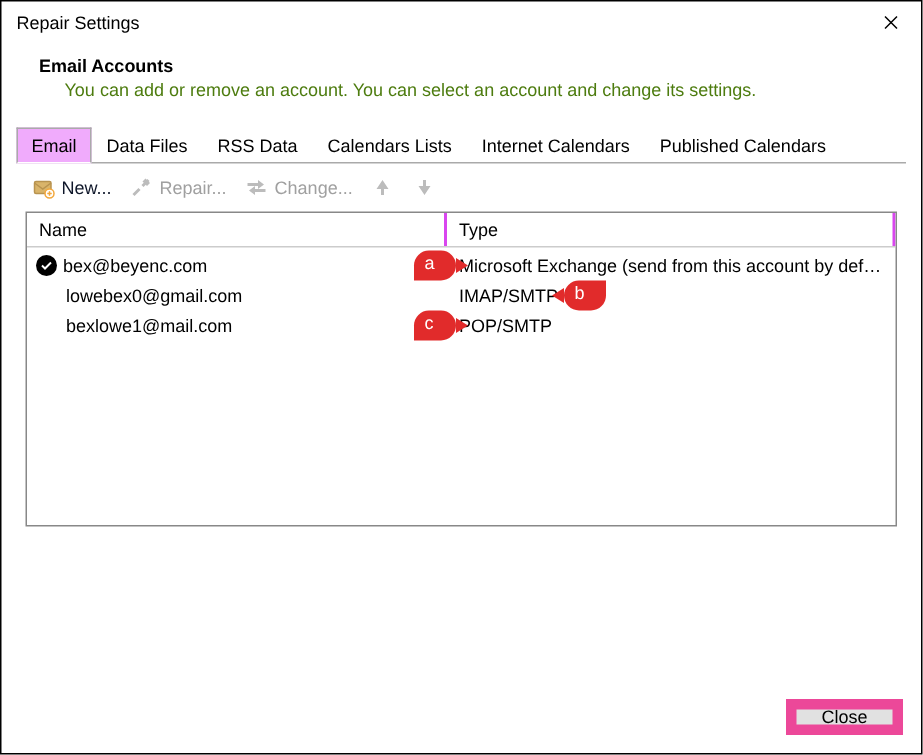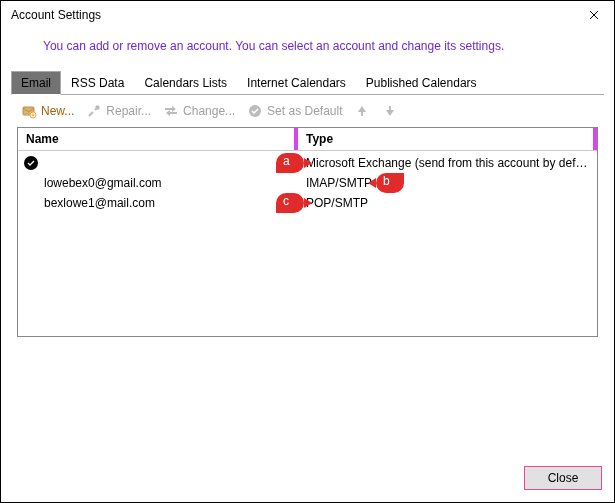--- a/index.html
+++ b/index.html
@@ -6,73 +6,75 @@
   html, body { margin:0; padding:0; }
   body { width:615px; height:503px; border:1px solid #000; background:#fff; position:relative; overflow:hidden; }
 
   .titlebar { display:flex; align-items:center; justify-content:space-between; height:28px; padding:0 0 0 10px; font-size:12px; }
   .titlebar .title { color:#000; }
   .titlebar .close { width:40px; height:28px; display:flex; align-items:center; justify-content:center; cursor:default; }
   .titlebar .close svg { width:10px; height:10px; }
 
   .header { padding:8px 25px 18px 25px; }
   .header .h1 { font-weight:bold; font-size:12px; color:#000; }
-  .header .sub { font-size:12px; color:#6d28d9; padding-left:17px; padding-top:2px; }
+  .header .sub { font-size:12px; color:#4d7c0f; padding-left:17px; padding-top:2px; }
 
   .tabs { display:flex; font-size:12px; margin:0 10px; position:relative; }
   .tabs::after { content:""; position:absolute; left:0; right:0; bottom:0; height:1px; background:#aaa; z-index:0; }
   .tab { padding:4px 9px; border:1px solid transparent; cursor:default; position:relative; z-index:1; color:#000; }
-  .tab.active { border:1px solid #aaa; border-bottom:1px solid #fff; background:#737373; }
+  .tab.active { border:1px solid #aaa; border-bottom:1px solid #fff; background:#f0abfc; }
 
   .toolbar { display:flex; align-items:center; gap:4px; padding:6px 10px 6px 16px; font-size:12px; }
   .tool { display:flex; align-items:center; gap:4px; padding:2px 4px; cursor:default; }
-  .tool .lbl { color:#a16207; }
+  .tool .lbl { color:#0f172a; }
   .tool.disabled .lbl { color:#a0a0a0;text-align:right; }
   .ico { width:16px; height:16px; display:inline-flex; align-items:center; justify-content:center; }
   .ico svg { width:16px; height:16px; }
 
   .list-wrap { margin:0 16px; border:1px solid #888; height:210px; background:#fff; overflow:hidden; }
   .list-head { display:flex; font-size:12px; border-bottom:1px solid #ccc; }
-  .list-head .col { padding:4px 8px; border-right:4px solid #d946ef;font-weight:bold; }
+  .list-head .col { padding:4px 8px; border-right:2px solid #d946ef; }
   .col-name { width:280px; }
   .col-type { flex:1; }
   .row { display:flex; font-size:12px; align-items:center; height:20px; position:relative; }
   .row .cell-name { width:280px; padding-left:6px; display:flex; align-items:center; gap:4px; }
   .row .cell-type { flex:1; padding-left:8px; white-space:nowrap; overflow:hidden; text-overflow:ellipsis; }
   .row .indent { width:16px; display:inline-block; }
   .checkico { width:14px; height:14px; border-radius:50%; background:#000; display:inline-flex; align-items:center; justify-content:center; }
   .checkico svg { width:8px; height:8px; }
 
   .callout { position:absolute; width:28px; height:20px; background:#e12b2b; border-radius:10px 0 10px 10px; }
   .callout::after { content:attr(data-letter); position:absolute; left:7px; top:1px; color:#fff; font-size:12px; font-weight:500; }
   .callout.tail-right { border-radius:10px 10px 10px 0; }
   .callout.tail-right::before { content:""; position:absolute; right:-8px; top:5px; width:0;height:0; border-left:8px solid #e12b2b; border-top:5px solid transparent; border-bottom:5px solid transparent; }
   .callout.tail-left::before { content:""; position:absolute; left:-8px; top:5px; width:0;height:0; border-right:8px solid #e12b2b; border-top:5px solid transparent; border-bottom:5px solid transparent; }
 
   .footer { position:absolute; right:12px; bottom:12px; }
-  .btn { min-width:78px; height:24px; font-size:12px; background:#e1e1e1; border:1px solid #ec4899; cursor:default; display:flex; align-items:center; justify-content:center; }
+  .btn { min-width:78px; height:24px; font-size:12px; background:#e1e1e1; border:7px solid #ec4899; cursor:default; display:flex; align-items:center; justify-content:center; }
 </style>
 </head>
 <body>
 
 <div class="titlebar">
-  <span class="title">Account Settings</span>
+  <span class="title">Repair Settings</span>
   <div class="close">
     <svg viewBox="0 0 10 10">
         <path d="M1 1 L9 9 M9 1 L1 9" stroke="#000" stroke-width="1" fill="none"></path>
       </svg>
   </div>
 </div>
 
 <div class="header">
+  <div class="h1">Email Accounts</div>
   <div class="sub">You can add or remove an account. You can select an account and change its settings.</div>
 </div>
 
 <div class="tabs">
   <div class="tab active">Email</div>
+  <div class="tab">Data Files</div>
   <div class="tab">RSS Data</div>
   <div class="tab">Calendars Lists</div>
   <div class="tab">Internet Calendars</div>
   <div class="tab">Published Calendars</div>
 </div>
 
 <div class="toolbar">
   <div class="tool">
     <span class="ico">
       <svg viewBox="0 0 16 16">
@@ -98,29 +100,20 @@
       <svg viewBox="0 0 16 16">
           <path d="M2 5 H9 V3 L13 6 L9 9 V7 H2 Z" fill="#bcbcbc"></path>
           <path d="M14 11 H7 V13 L3 10 L7 7 V9 H14 Z" fill="#bcbcbc"></path>
         </svg>
     </span>
     <span class="lbl">Change...</span>
   </div>
   <div class="tool disabled">
     <span class="ico">
       <svg viewBox="0 0 16 16">
-          <circle cx="8" cy="8" r="6" fill="#bcbcbc"></circle>
-          <path d="M5 8 L7 10 L11 6" stroke="#fff" stroke-width="1.5" fill="none"></path>
-        </svg>
-    </span>
-    <span class="lbl">Set as Default</span>
-  </div>
-  <div class="tool disabled">
-    <span class="ico">
-      <svg viewBox="0 0 16 16">
           <path d="M8 3 L12 9 H9 V13 H7 V9 H4 Z" fill="#bcbcbc"></path>
         </svg>
     </span>
   </div>
   <div class="tool disabled">
     <span class="ico">
       <svg viewBox="0 0 16 16">
           <path d="M8 13 L4 7 H7 V3 H9 V7 H12 Z" fill="#bcbcbc"></path>
         </svg>
     </span>
@@ -133,20 +126,21 @@
     <div class="col col-type">Type</div>
   </div>
 
   <div class="row" style="margin-top:2px;">
     <div class="cell-name">
       <span class="checkico">
         <svg viewBox="0 0 8 8">
             <path d="M1 4 L3 6 L7 2" stroke="#fff" stroke-width="1.3" fill="none"></path>
           </svg>
       </span>
+      <span>bex@beyenc.com</span>
     </div>
     <div class="cell-type">Microsoft Exchange (send from this account by def…</div>
     <div class="callout tail-right" data-letter="a" style="left:258px; top:0;"></div>
   </div>
 
   <div class="row">
     <div class="cell-name">
       <span class="indent"></span>
       <span>lowebex0@gmail.com</span>
     </div>

